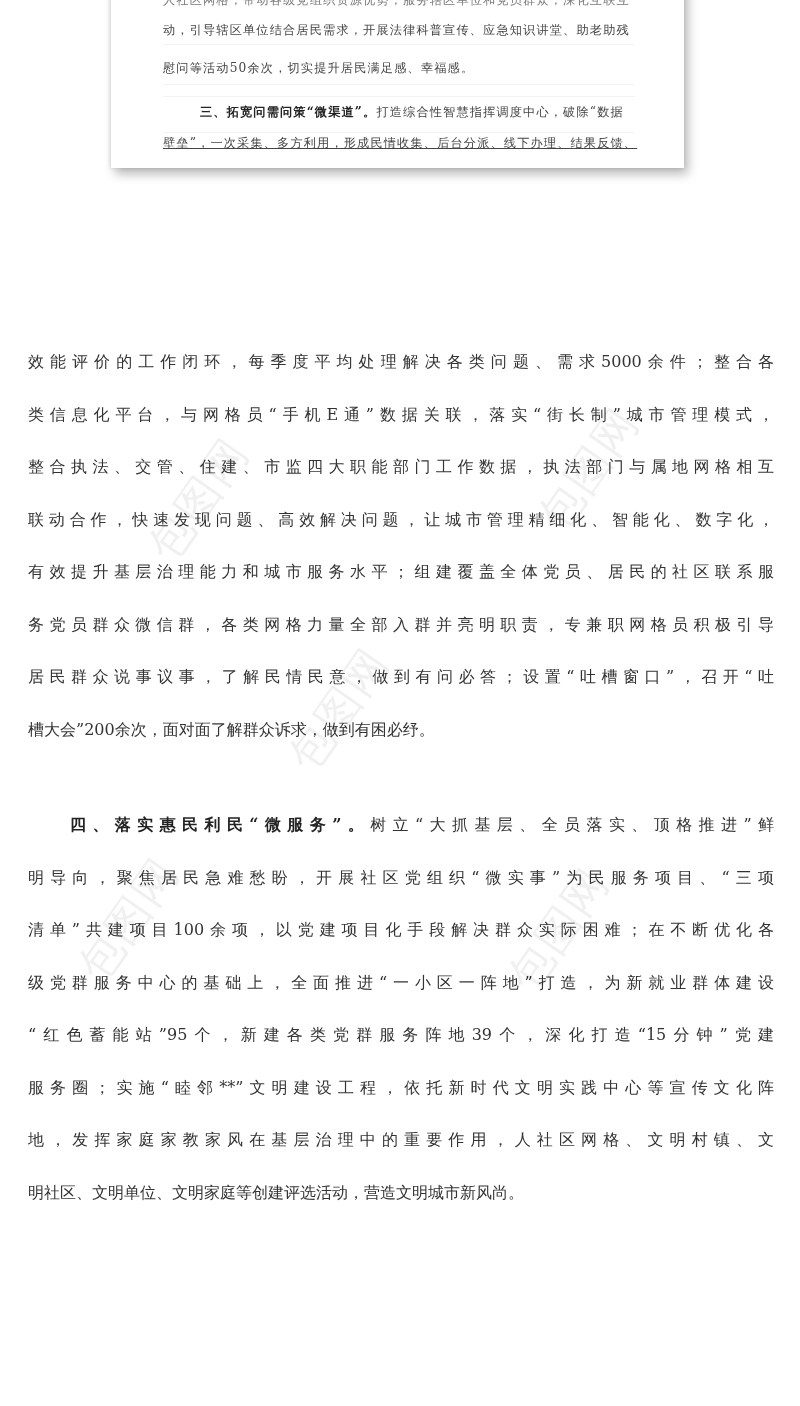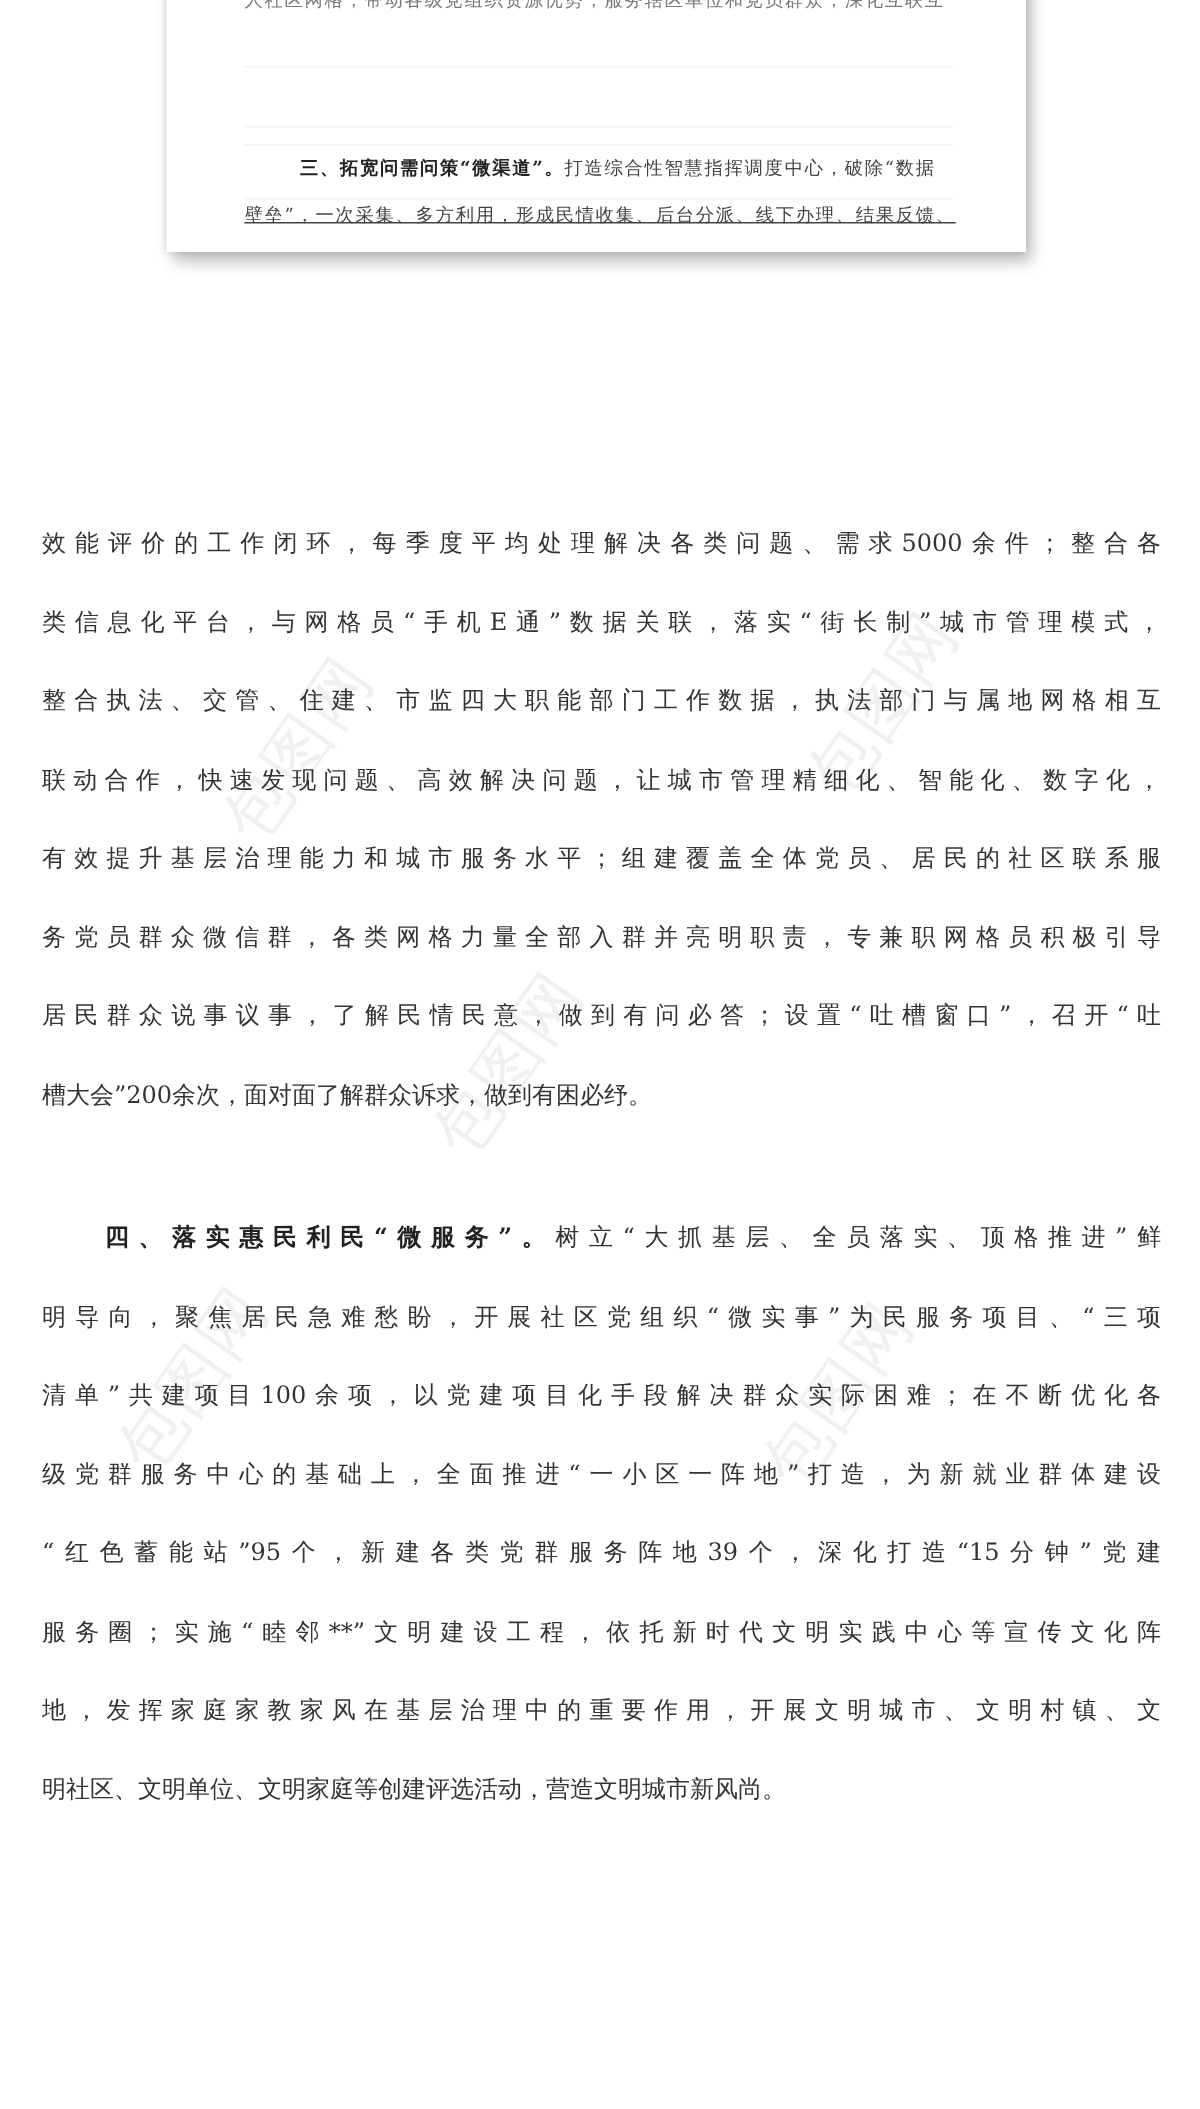--- a/index.html
+++ b/index.html
@@ -93,21 +93,23 @@
       pointer-events: none;
       letter-spacing: 2px;
     }
   </style>
 </head>
 <body>
 
 <div class="card">
   <div class="card-line cut">人社区网格，带动各级党组织资源优势，服务辖区单位和党员群众，深化互联互</div>
   <div class="card-sep" style="top:84px"></div>
+  <div class="card-line l1">动，引导辖区单位结合居民需求，开展法律科普宣传、应急知识讲堂、助老助残</div>
   <div class="card-sep" style="top:124px"></div>
+  <div class="card-line l2">慰问等活动50余次，切实提升居民满足感、幸福感。</div>
   <div class="card-sep" style="top:136px"></div>
   <div class="card-line l3"><span class="bold">三、拓宽问需问策“微渠道”。</span><span>打造综合性智慧指挥调度中心，破除“数据</span></div>
   <div class="card-sep" style="top:172px"></div>
   <div class="card-line l4">壁垒”，一次采集、多方利用，形成民情收集、后台分派、线下办理、结果反馈、</div>
 </div>
 
 <div class="body-text" style="top:0;">
   <div class="line" style="top:347px">效能评价的工作闭环，每季度平均处理解决各类问题、需求5000余件；整合各</div>
   <div class="line" style="top:400px">类信息化平台，与网格员“手机E通”数据关联，落实“街长制”城市管理模式，</div>
   <div class="line" style="top:452px">整合执法、交管、住建、市监四大职能部门工作数据，执法部门与属地网格相互</div>
@@ -118,21 +120,21 @@
   <div class="line last" style="top:715px">槽大会”200余次，面对面了解群众诉求，做到有困必纾。</div>
 </div>
 
 <div class="body-text" style="top:0;">
   <div class="line indent" style="top:810px"><span class="heading">四、落实惠民利民“微服务”。</span><span>树立“大抓基层、全员落实、顶格推进”鲜</span></div>
   <div class="line" style="top:863px">明导向，聚焦居民急难愁盼，开展社区党组织“微实事”为民服务项目、“三项</div>
   <div class="line" style="top:915px">清单”共建项目100余项，以党建项目化手段解决群众实际困难；在不断优化各</div>
   <div class="line" style="top:968px">级党群服务中心的基础上，全面推进“一小区一阵地”打造，为新就业群体建设</div>
   <div class="line" style="top:1020px">“红色蓄能站”95个，新建各类党群服务阵地39个，深化打造“15分钟”党建</div>
   <div class="line" style="top:1073px">服务圈；实施“睦邻**”文明建设工程，依托新时代文明实践中心等宣传文化阵</div>
-  <div class="line" style="top:1125px">地，发挥家庭家教家风在基层治理中的重要作用，开展文明城市、文明村镇、文</div>
+  <div class="line" style="top:1125px">地，发挥家庭家教家风在基层治理中的重要作用，人社区网格、文明村镇、文</div>
   <div class="line last" style="top:1178px">明社区、文明单位、文明家庭等创建评选活动，营造文明城市新风尚。</div>
 </div>
 
 <div class="watermark" style="left:130px; top:470px;">包图网</div>
 <div class="watermark" style="left:520px; top:440px;">包图网</div>
 <div class="watermark" style="left:270px; top:680px;">包图网</div>
 <div class="watermark" style="left:60px; top:890px;">包图网</div>
 <div class="watermark" style="left:490px; top:900px;">包图网</div>
 
 </body></html>

